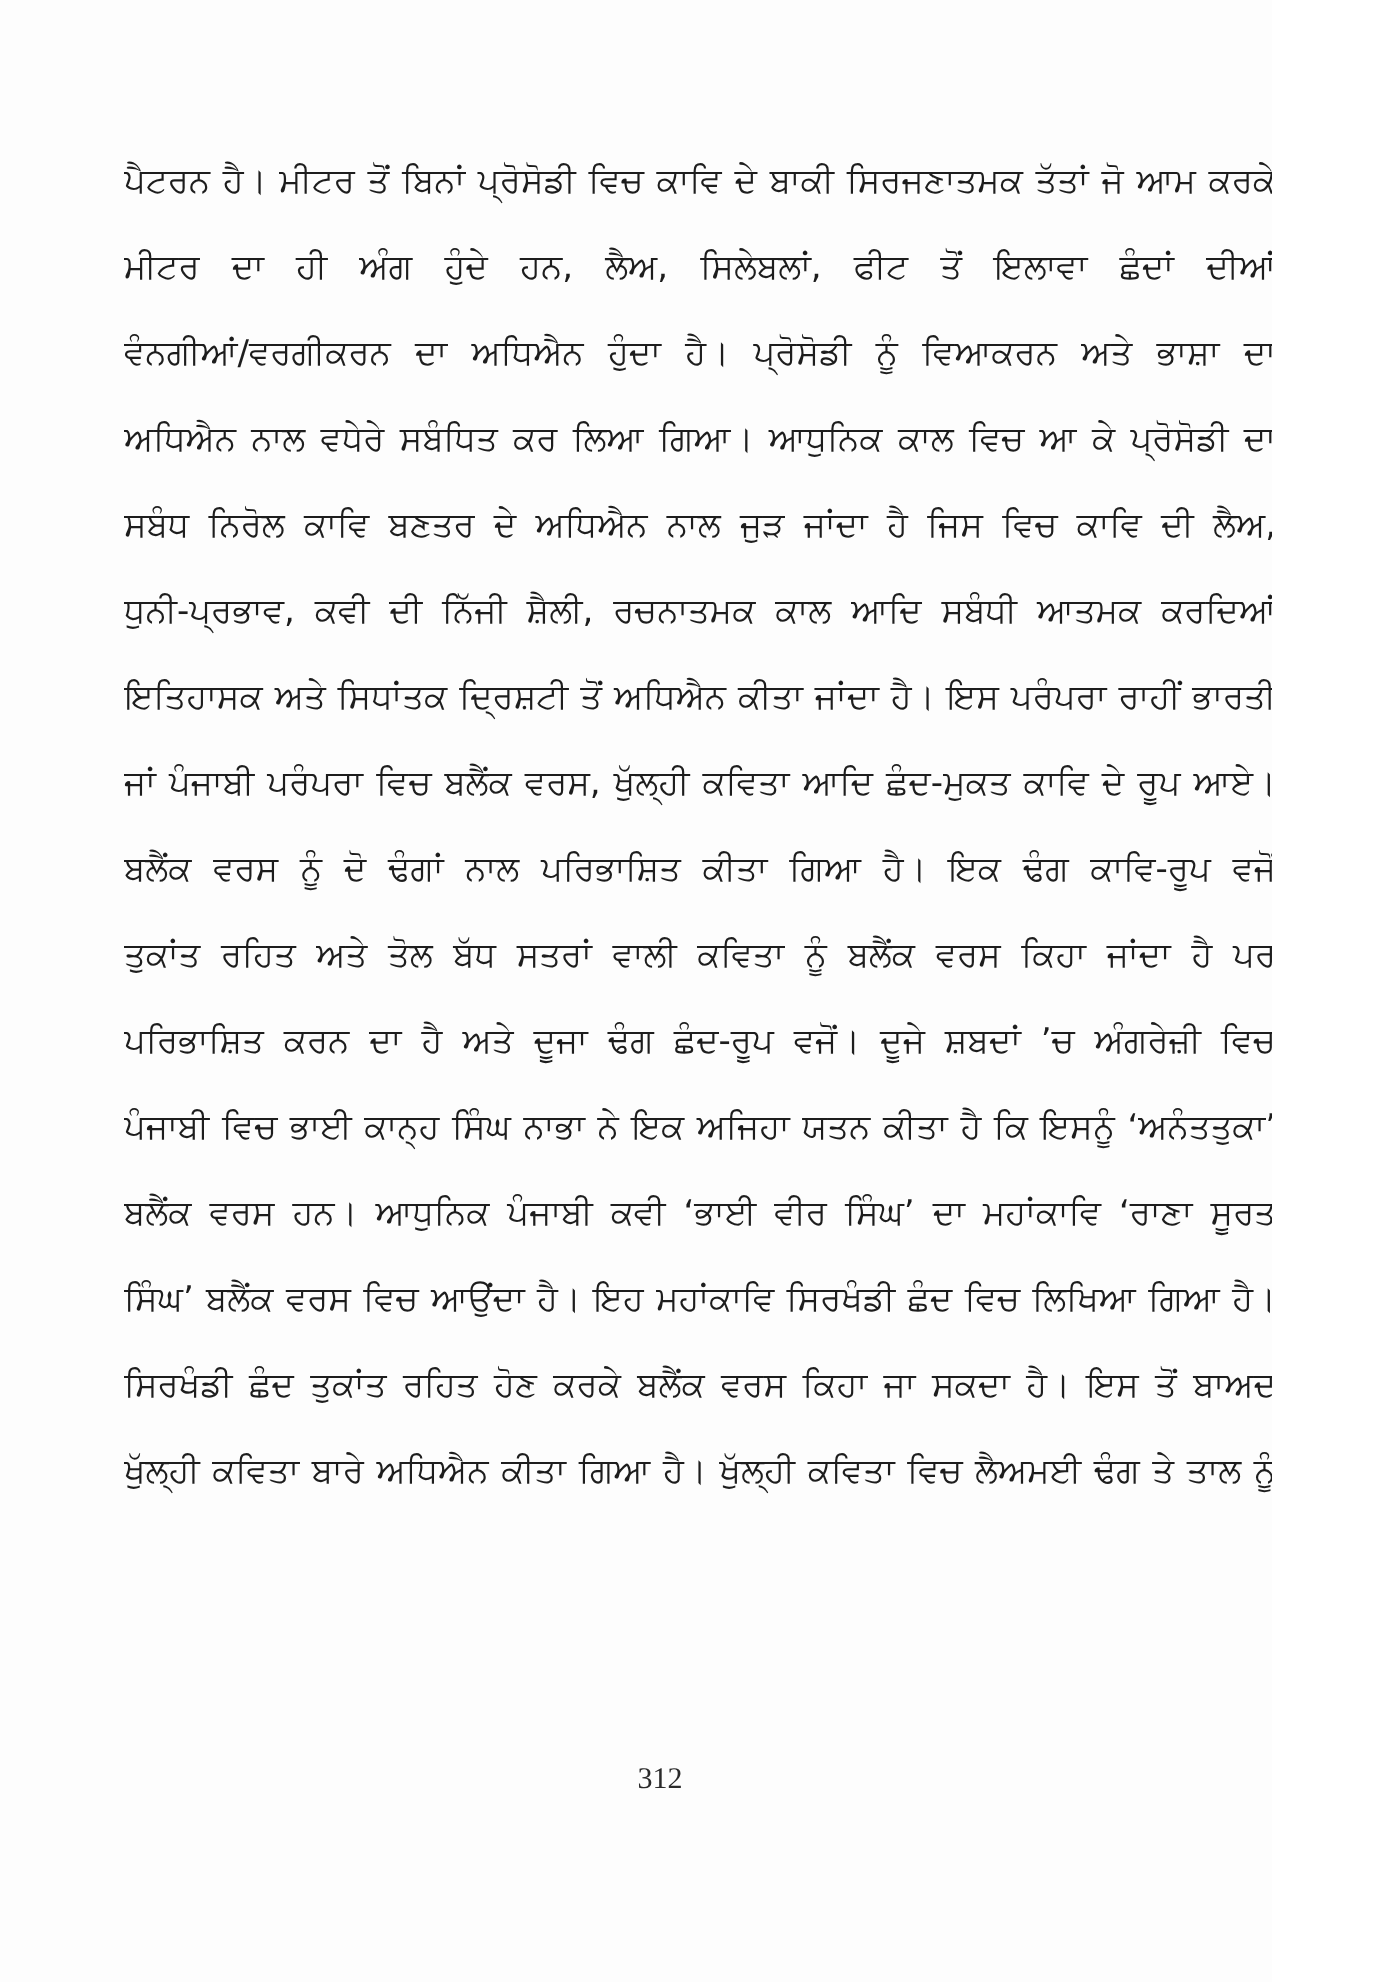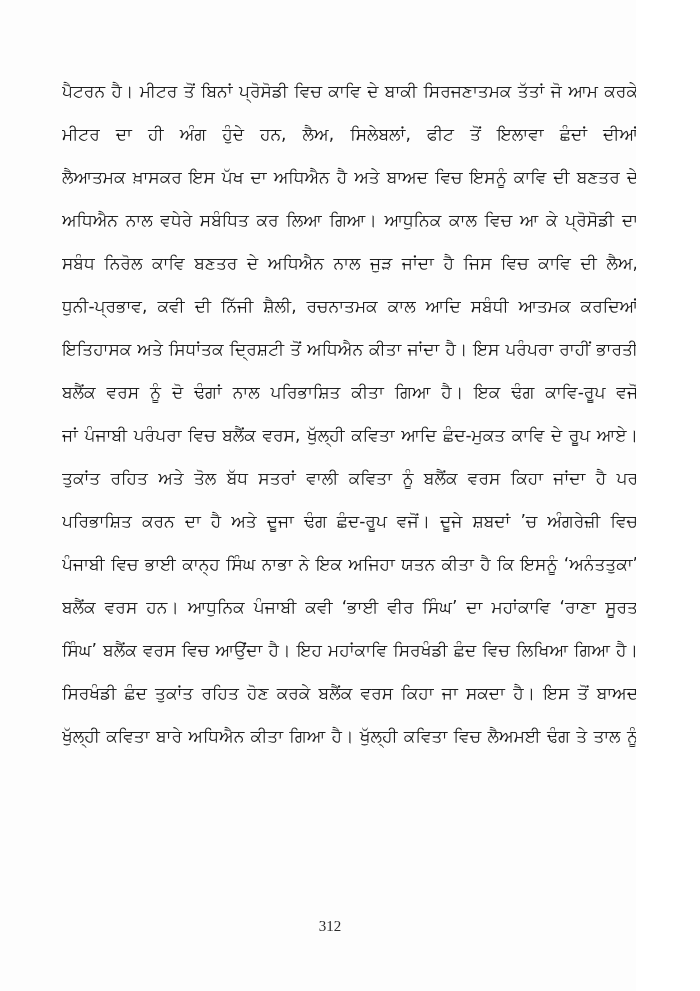--- a/index.html
+++ b/index.html
@@ -32,37 +32,36 @@
   }
   .page-number {
     position: absolute;
     top: 882px;
     left: 0;
     width: 660px; 
     text-align: center;
     font-family: "Liberation Serif", "DejaVu Serif", serif;
     font-size: 15px;
     color: #2a2a2a;
-    margin-top: 36px;
   }
 </style>
 </head>
 <body>
 
 <div class="page">
   <div class="text-block">
     <div class="line">ਪੈਟਰਨ ਹੈ। ਮੀਟਰ ਤੋਂ ਬਿਨਾਂ ਪ੍ਰੋਸੋਡੀ ਵਿਚ ਕਾਵਿ ਦੇ ਬਾਕੀ ਸਿਰਜਣਾਤਮਕ ਤੱਤਾਂ ਜੋ ਆਮ ਕਰਕੇ</div>
     <div class="line">ਮੀਟਰ ਦਾ ਹੀ ਅੰਗ ਹੁੰਦੇ ਹਨ, ਲੈਅ, ਸਿਲੇਬਲਾਂ, ਫੀਟ ਤੋਂ ਇਲਾਵਾ ਛੰਦਾਂ ਦੀਆਂ</div>
-    <div class="line">ਲੈਆਤਮਕ ਖ਼ਾਸਕਰ ਇਸ ਪੱਖ ਦਾ ਅਧਿਐਨ ਹੈ ਅਤੇ ਬਾਅਦ ਵਿਚ ਇਸਨੂੰ ਕਾਵਿ ਦੀ ਬਣਤਰ ਦੇ</div>
+    <div class="line">ਵੰਨਗੀਆਂ/ਵਰਗੀਕਰਨ ਦਾ ਅਧਿਐਨ ਹੁੰਦਾ ਹੈ। ਪ੍ਰੋਸੋਡੀ ਨੂੰ ਵਿਆਕਰਨ ਅਤੇ ਭਾਸ਼ਾ ਦਾ</div>
     <div class="line">ਅਧਿਐਨ ਨਾਲ ਵਧੇਰੇ ਸਬੰਧਿਤ ਕਰ ਲਿਆ ਗਿਆ। ਆਧੁਨਿਕ ਕਾਲ ਵਿਚ ਆ ਕੇ ਪ੍ਰੋਸੋਡੀ ਦਾ</div>
     <div class="line">ਸਬੰਧ ਨਿਰੋਲ ਕਾਵਿ ਬਣਤਰ ਦੇ ਅਧਿਐਨ ਨਾਲ ਜੁੜ ਜਾਂਦਾ ਹੈ ਜਿਸ ਵਿਚ ਕਾਵਿ ਦੀ ਲੈਅ,</div>
     <div class="line">ਧੁਨੀ-ਪ੍ਰਭਾਵ, ਕਵੀ ਦੀ ਨਿੱਜੀ ਸ਼ੈਲੀ, ਰਚਨਾਤਮਕ ਕਾਲ ਆਦਿ ਸਬੰਧੀ ਆਤਮਕ ਕਰਦਿਆਂ</div>
     <div class="line">ਇਤਿਹਾਸਕ ਅਤੇ ਸਿਧਾਂਤਕ ਦ੍ਰਿਸ਼ਟੀ ਤੋਂ ਅਧਿਐਨ ਕੀਤਾ ਜਾਂਦਾ ਹੈ। ਇਸ ਪਰੰਪਰਾ ਰਾਹੀਂ ਭਾਰਤੀ</div>
+    <div class="line">ਜਾਂ ਪੰਜਾਬੀ ਪਰੰਪਰਾ ਵਿਚ ਬਲੈਂਕ ਵਰਸ, ਖੁੱਲ੍ਹੀ ਕਵਿਤਾ ਆਦਿ ਛੰਦ-ਮੁਕਤ ਕਾਵਿ ਦੇ ਰੂਪ ਆਏ।</div>
     <div class="line">ਬਲੈਂਕ ਵਰਸ ਨੂੰ ਦੋ ਢੰਗਾਂ ਨਾਲ ਪਰਿਭਾਸ਼ਿਤ ਕੀਤਾ ਗਿਆ ਹੈ। ਇਕ ਢੰਗ ਕਾਵਿ-ਰੂਪ ਵਜੋਂ</div>
-    <div class="line">ਜਾਂ ਪੰਜਾਬੀ ਪਰੰਪਰਾ ਵਿਚ ਬਲੈਂਕ ਵਰਸ, ਖੁੱਲ੍ਹੀ ਕਵਿਤਾ ਆਦਿ ਛੰਦ-ਮੁਕਤ ਕਾਵਿ ਦੇ ਰੂਪ ਆਏ।</div>
     <div class="line">ਤੁਕਾਂਤ ਰਹਿਤ ਅਤੇ ਤੋਲ ਬੱਧ ਸਤਰਾਂ ਵਾਲੀ ਕਵਿਤਾ ਨੂੰ ਬਲੈਂਕ ਵਰਸ ਕਿਹਾ ਜਾਂਦਾ ਹੈ ਪਰ</div>
     <div class="line">ਪਰਿਭਾਸ਼ਿਤ ਕਰਨ ਦਾ ਹੈ ਅਤੇ ਦੂਜਾ ਢੰਗ ਛੰਦ-ਰੂਪ ਵਜੋਂ। ਦੂਜੇ ਸ਼ਬਦਾਂ ’ਚ ਅੰਗਰੇਜ਼ੀ ਵਿਚ</div>
     <div class="line">ਪੰਜਾਬੀ ਵਿਚ ਭਾਈ ਕਾਨ੍ਹ ਸਿੰਘ ਨਾਭਾ ਨੇ ਇਕ ਅਜਿਹਾ ਯਤਨ ਕੀਤਾ ਹੈ ਕਿ ਇਸਨੂੰ ‘ਅਨੰਤਤੁਕਾ’</div>
     <div class="line">ਬਲੈਂਕ ਵਰਸ ਹਨ। ਆਧੁਨਿਕ ਪੰਜਾਬੀ ਕਵੀ ‘ਭਾਈ ਵੀਰ ਸਿੰਘ’ ਦਾ ਮਹਾਂਕਾਵਿ ‘ਰਾਣਾ ਸੂਰਤ</div>
     <div class="line">ਸਿੰਘ’ ਬਲੈਂਕ ਵਰਸ ਵਿਚ ਆਉਂਦਾ ਹੈ। ਇਹ ਮਹਾਂਕਾਵਿ ਸਿਰਖੰਡੀ ਛੰਦ ਵਿਚ ਲਿਖਿਆ ਗਿਆ ਹੈ।</div>
     <div class="line">ਸਿਰਖੰਡੀ ਛੰਦ ਤੁਕਾਂਤ ਰਹਿਤ ਹੋਣ ਕਰਕੇ ਬਲੈਂਕ ਵਰਸ ਕਿਹਾ ਜਾ ਸਕਦਾ ਹੈ। ਇਸ ਤੋਂ ਬਾਅਦ</div>
     <div class="line">ਖੁੱਲ੍ਹੀ ਕਵਿਤਾ ਬਾਰੇ ਅਧਿਐਨ ਕੀਤਾ ਗਿਆ ਹੈ। ਖੁੱਲ੍ਹੀ ਕਵਿਤਾ ਵਿਚ ਲੈਅਮਈ ਢੰਗ ਤੇ ਤਾਲ ਨੂੰ ਹੀ</div>
   </div>
   <div class="page-number">312</div>
 </div>

